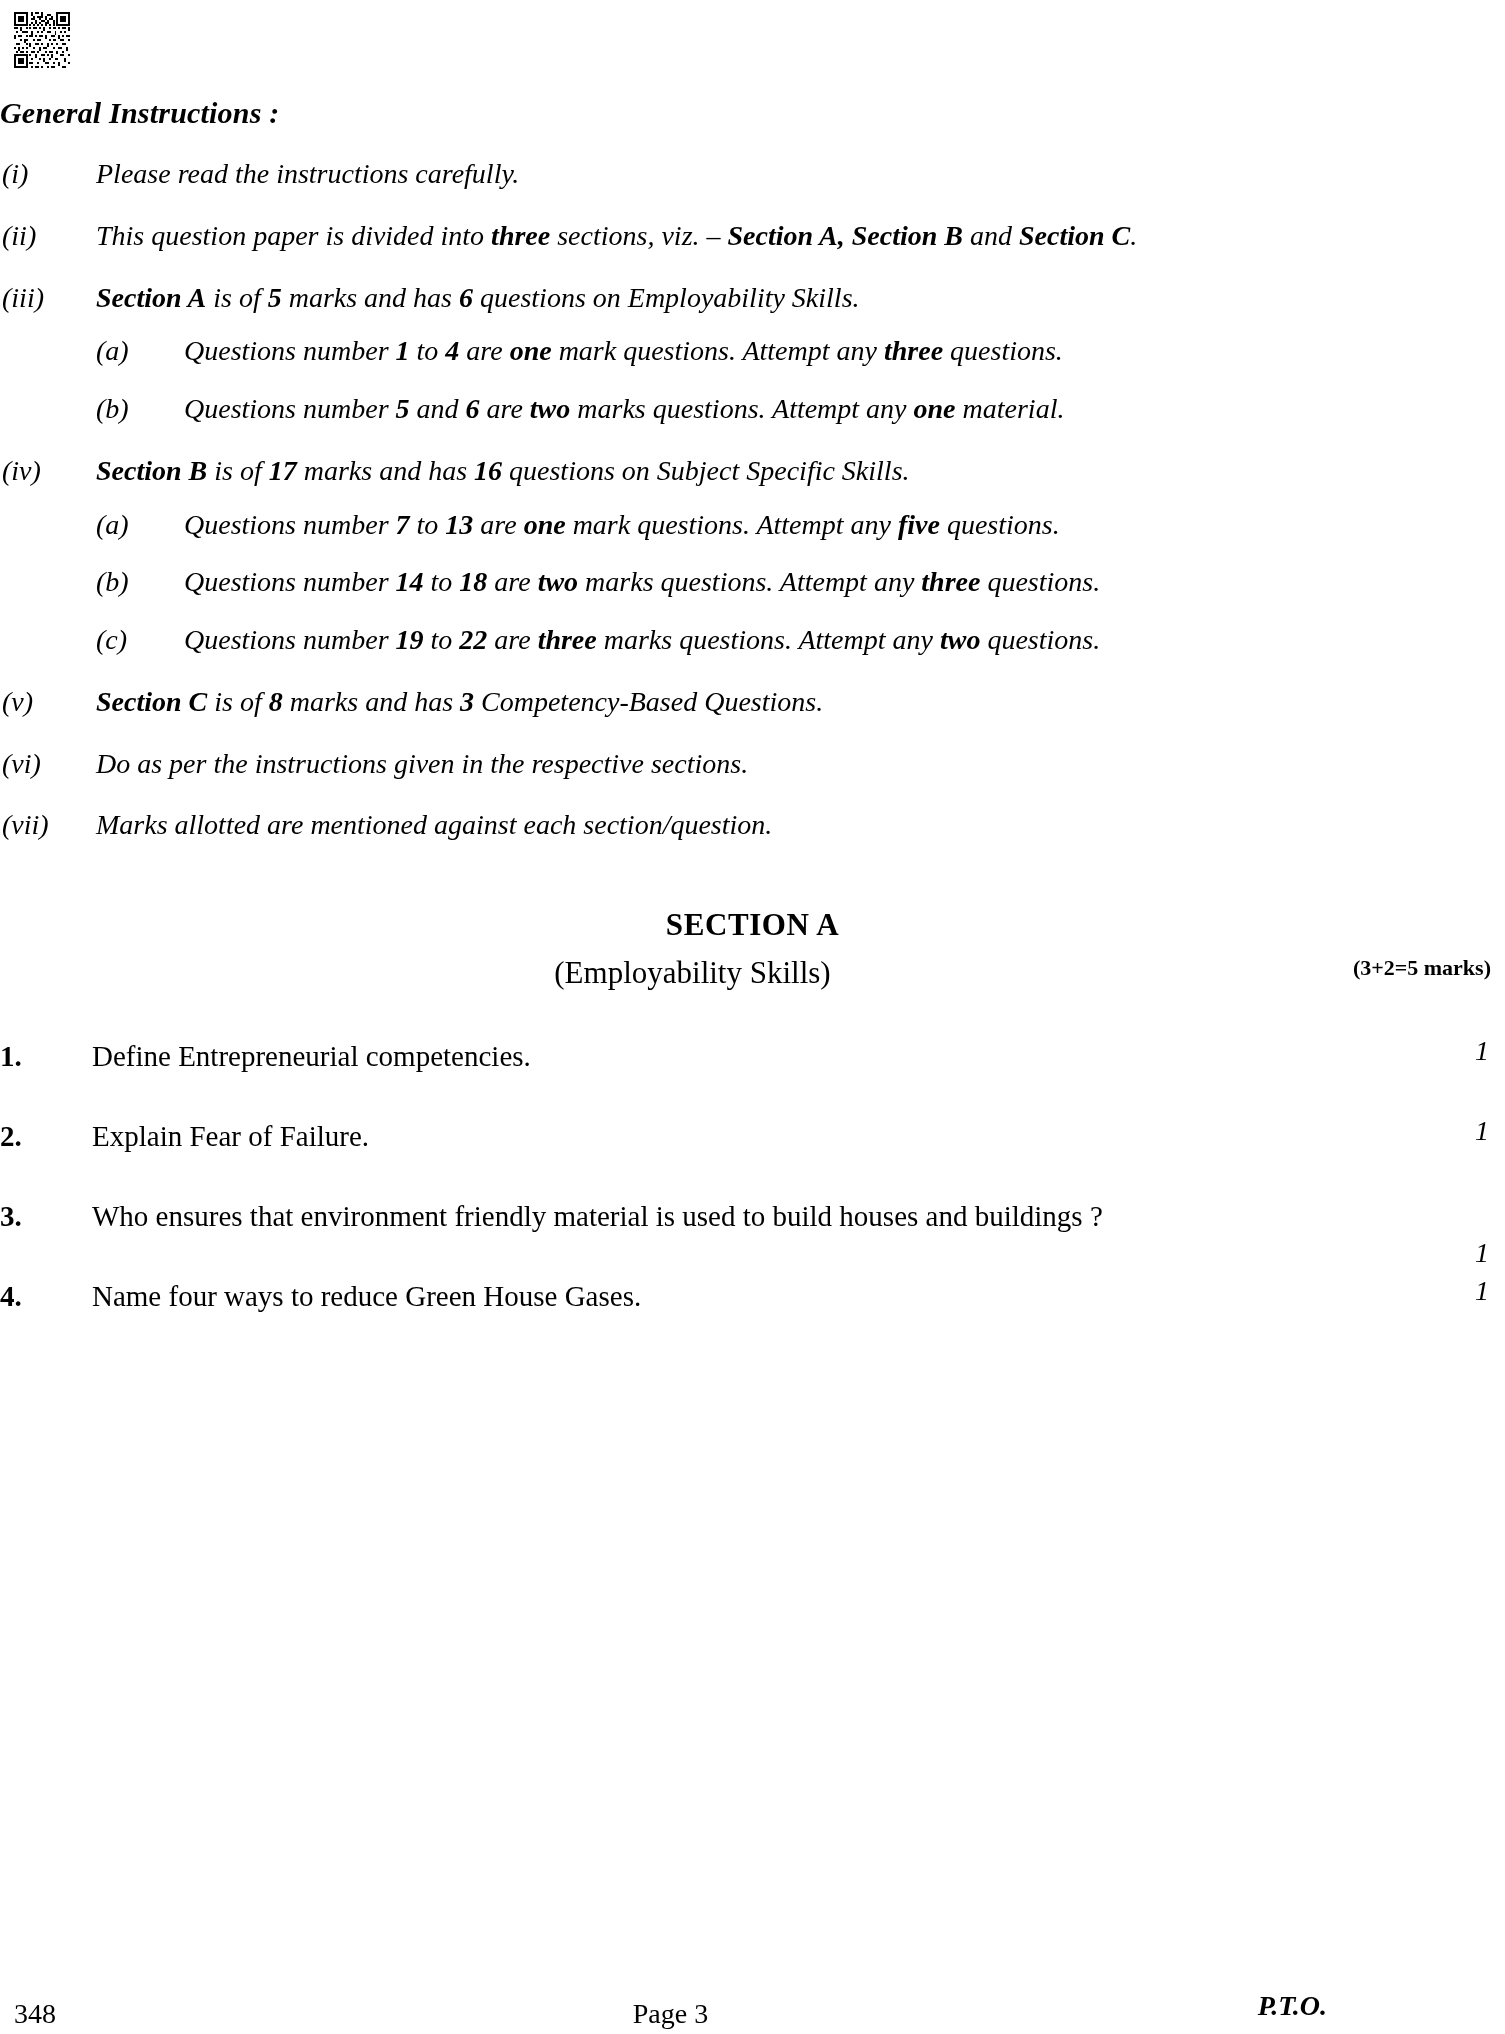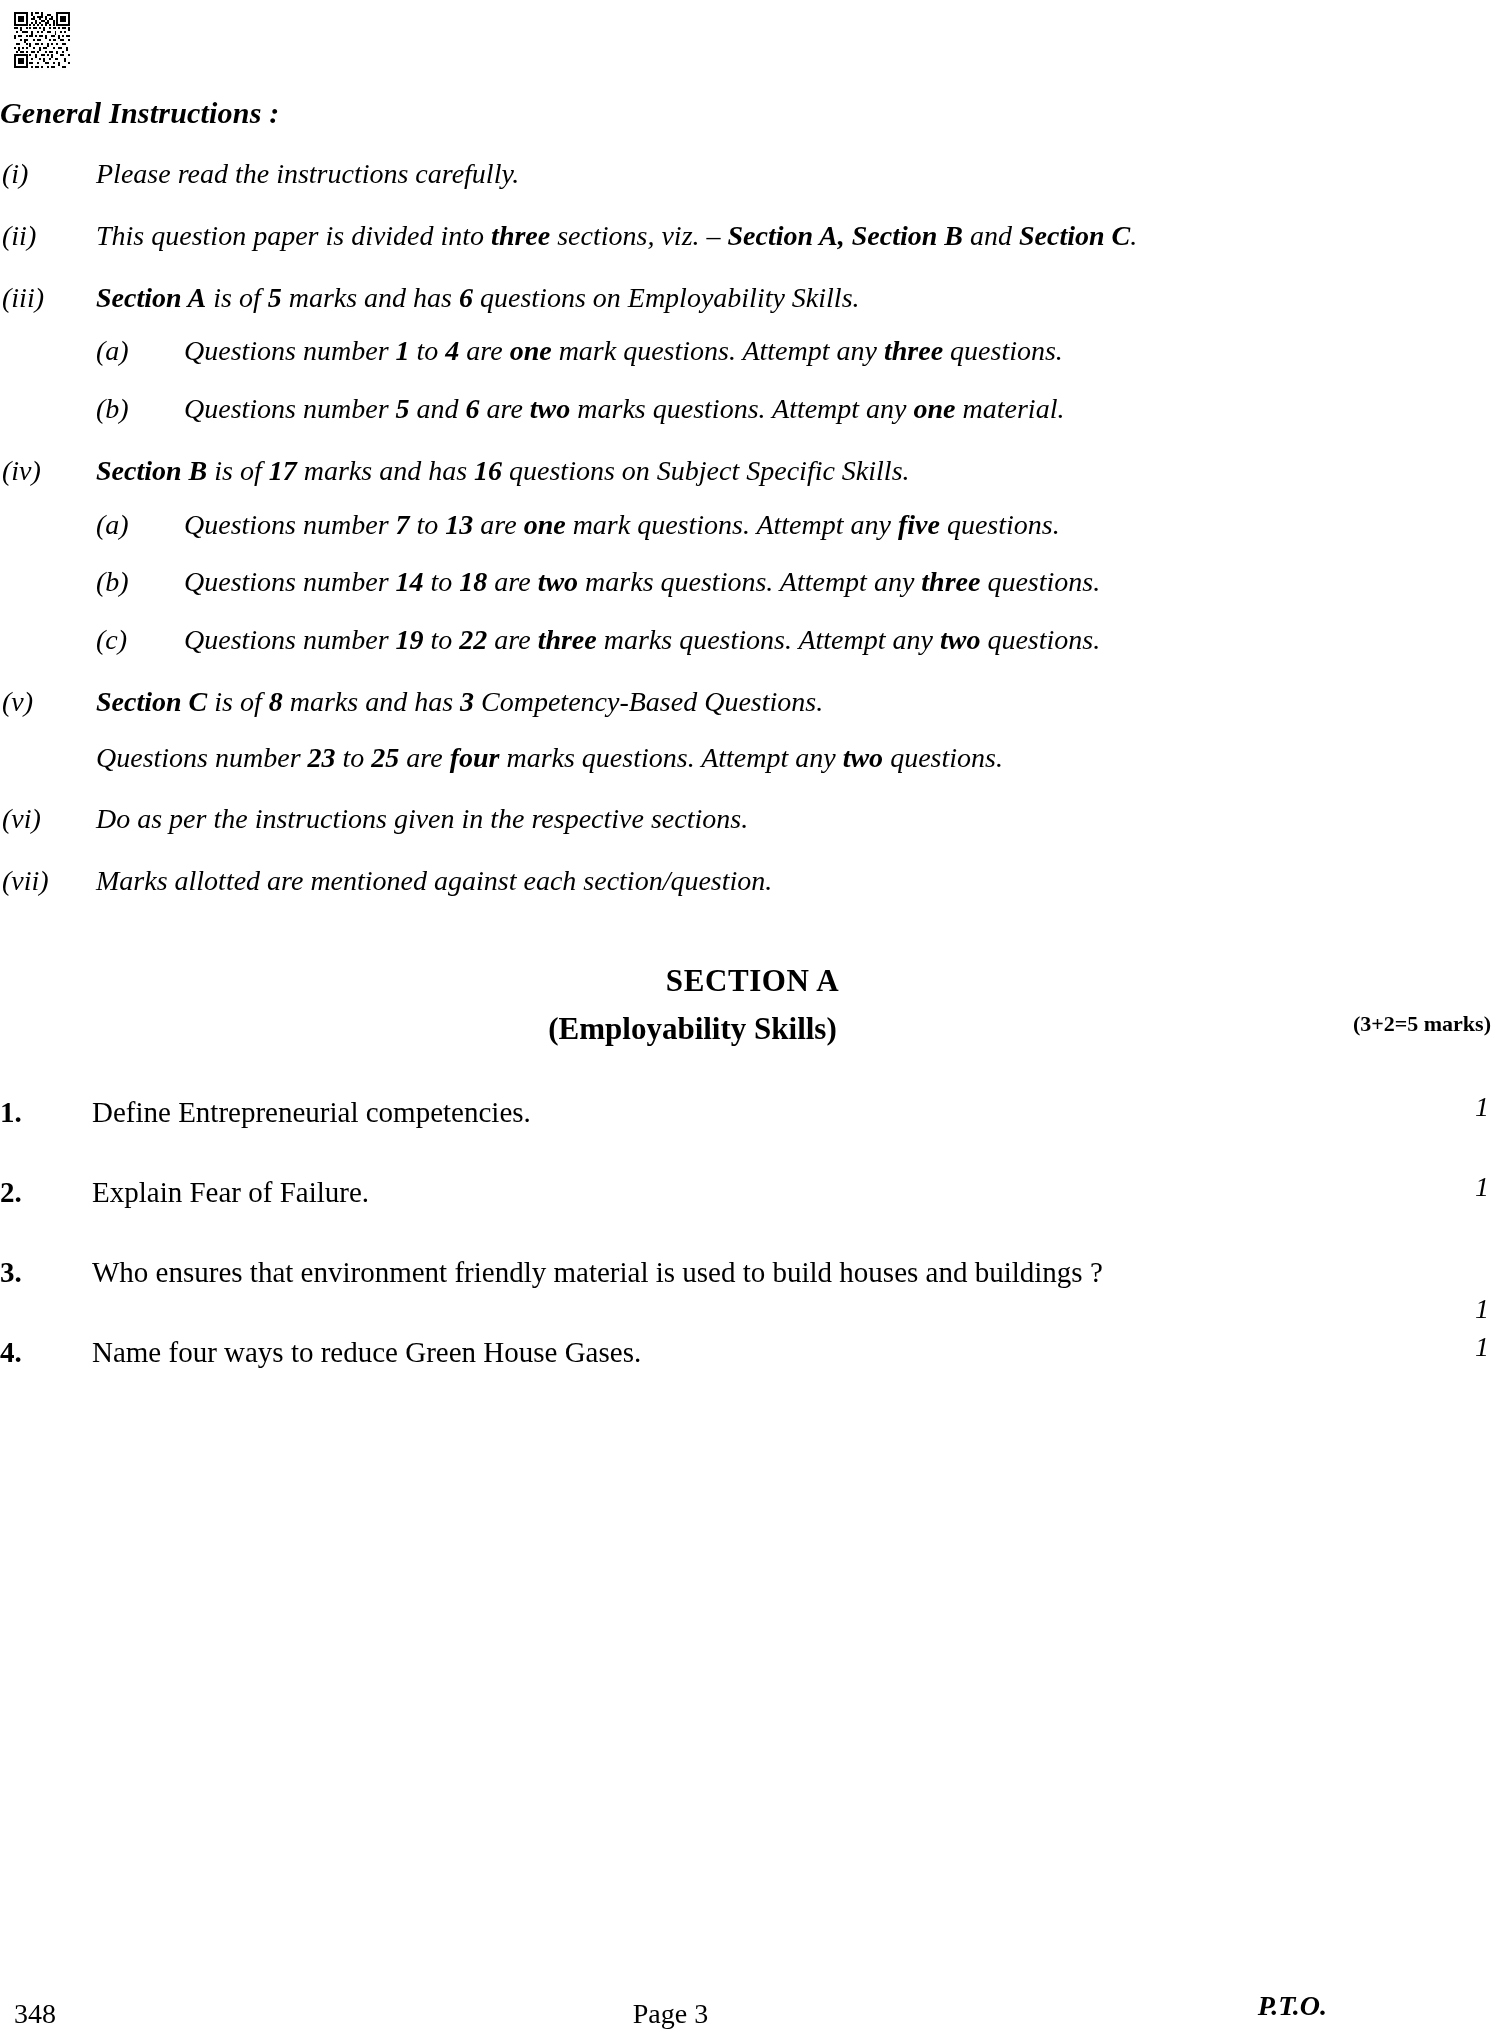--- a/index.html
+++ b/index.html
@@ -132,21 +132,21 @@
     letter-spacing: .6px;
     font-style: normal;
   }
   .sec-sub-row {
     position: relative;
     margin-top: 12px;
     height: 42px;
   }
   .sec-sub {
     text-align: center;
-    font-weight: bold;
+    font-weight: normal;
     font-size: 31px;
     font-style: normal;
     padding-right: 120px;
   }
   .sec-marks {
     position: absolute;
     right: 14px;
     top: 0;
     font-weight: bold;
     font-size: 22px;
@@ -439,21 +439,20 @@
                 <div class="sub-mark">(c)</div>
                 <div class="sub-body"><span>Questions number </span><span class="b">19</span><span> to </span><span class="b">22</span><span> are </span><span class="b">three</span><span> marks questions. Attempt any </span><span class="b">two</span><span> questions.</span></div>
               </div>
             </div>
           </div>
         </div>
         <div class="inst">
           <div class="inst-mark">(v)</div>
           <div style="flex: 1 1 auto;">
             <div class="inst-body nojust"><span class="b">Section C</span><span> is of </span><span class="b">8</span><span> marks and has </span><span class="b">3</span><span> Competency-Based Questions.</span></div>
-            <div class="cont"><span>Questions number </span><span class="b">23</span><span> to </span><span class="b">25</span><span> are </span><span class="b">four</span><span> marks questions. Attempt any </span><span class="b">two</span><span> questions.</span></div>
           </div>
         </div>
         <div class="inst">
           <div class="inst-mark">(vi)</div>
           <div style="flex: 1 1 auto;">
             <div class="inst-body nojust"><span>Do as per the instructions given in the respective sections.</span></div>
           </div>
         </div>
         <div class="inst">
           <div class="inst-mark">(vii)</div>

